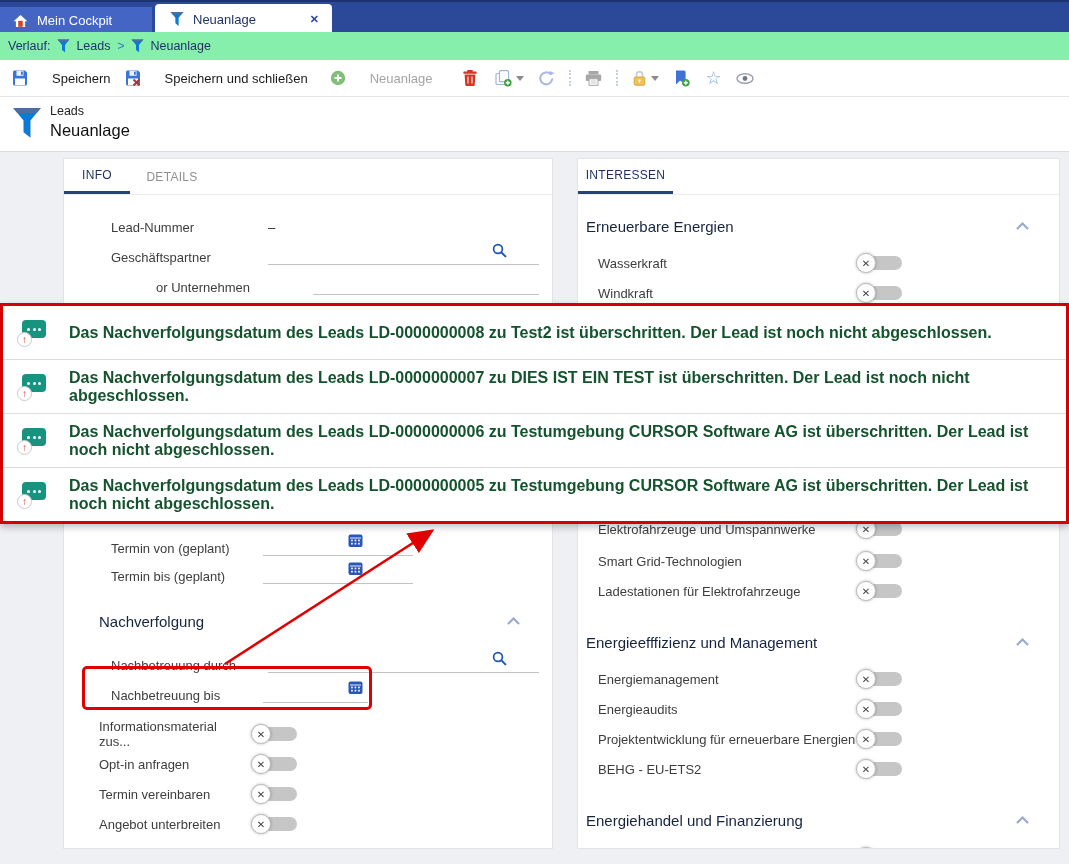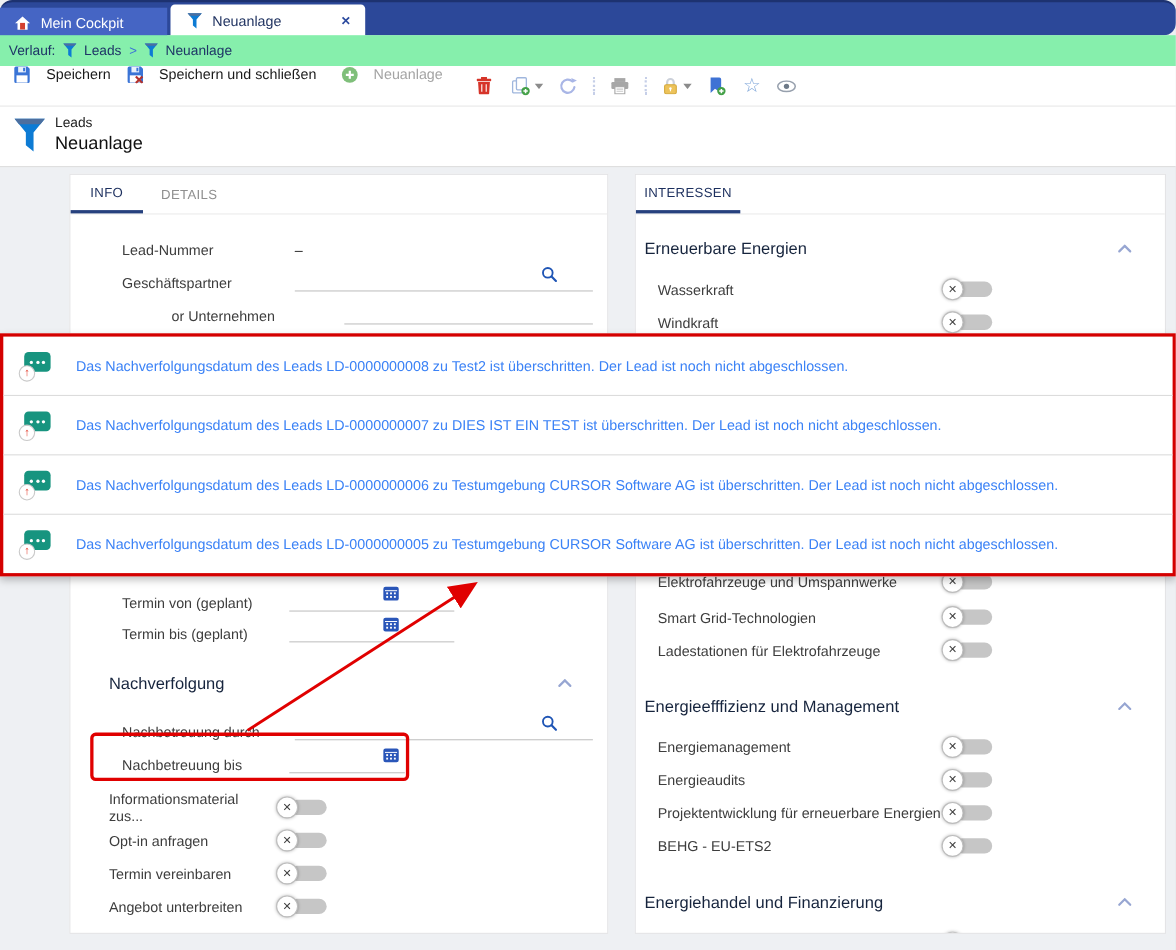--- a/index.html
+++ b/index.html
@@ -1,36 +1,36 @@
 <!DOCTYPE html>
 <html><head>
 <meta charset="utf-8">
 <style>
   html,body{margin:0;padding:0;background:#d8dadd;}
   #app{position:relative;width:1069px;height:864px;background:#eef0f3;overflow:hidden;
        font-family:"Liberation Sans",sans-serif;-webkit-font-smoothing:antialiased;}
 
   
-  .tabbar{position:absolute;top:0;left:0;right:0;height:32px;background:#2c4899;border-top:2px solid #1d3270;box-sizing:border-box;border-radius:11px;}
+  .tabbar{position:absolute;top:0;left:0;right:0;height:32px;background:#2c4899;border-top:2px solid #1d3270;box-sizing:border-box;}
   .tab-cockpit{position:absolute;left:0;top:5px;width:152px;height:27px;background:#4565c4;color:#fff;
                display:flex;align-items:center;gap:9px;padding-left:13px;font-size:13px;box-sizing:border-box;cursor:pointer;}
   .tab-active{position:absolute;left:155px;top:2px;width:177px;height:30px;background:#fff;border-radius:4px 4px 0 0;
               display:flex;align-items:center;gap:9px;padding-left:15px;font-size:13px;color:#1c2f5e;box-sizing:border-box;cursor:pointer;}
   .closex{margin-left:auto;margin-right:13px;color:#2b4a9e;font-weight:bold;font-size:11px;cursor:pointer;}
 
   
   .crumb{position:absolute;top:32px;left:0;right:0;height:28px;background:#86efac;display:flex;align-items:center;
          font-size:12.5px;color:#1e3566;padding-left:8px;gap:7px;}
   .crumb .sep{color:#3a6fd8;font-size:12px;}
   .crumb .link{cursor:pointer;display:flex;align-items:center;gap:6px;}
 
   
   .toolbar{position:absolute;top:60px;left:0;right:0;height:37px;background:#fff;border-bottom:1px solid #e3e3e3;
            display:flex;align-items:center;font-size:13px;color:#1a1a1a;padding-left:12px;box-sizing:border-box;}
-  .tbtn{display:flex;gap:14px;height:100%;cursor:pointer;white-space:nowrap;}
+  .tbtn{display:flex;align-items:center;gap:24px;height:100%;cursor:pointer;white-space:nowrap;}
   .tbtn.disabled{color:#a4a4a4;}
   .ticon{display:flex;align-items:center;justify-content:center;cursor:pointer;}
   .tdiv{height:16px;border-left:2px dotted #c6cfe8;margin-left:14px;}
   .caret{margin-left:4px;display:flex;align-items:center;cursor:pointer;}
   .star-glyph{font-size:18px;color:#7fa6d9;line-height:1;}
 
   
   .entity{position:absolute;top:97px;left:0;right:0;height:55px;background:#fff;border-bottom:1px solid #dcdcdc;box-sizing:border-box;}
   .entity .bigfunnel{position:absolute;left:12px;top:9px;}
   .entity .etype{position:absolute;left:50px;top:7px;font-size:12.5px;color:#222;}
@@ -74,21 +74,21 @@
         box-shadow:0 0 3px rgba(0,0,0,.30);box-sizing:border-box;display:flex;align-items:center;justify-content:center;
         font-size:10px;color:#3f3f3f;}
   .knob::before{content:"\2715";}
   .ghost-toggle{position:absolute;left:278px;top:688px;}
 
   
   .notif{position:absolute;left:0;top:303px;width:1069px;height:221px;background:#fff;border:3px solid #d40000;
          box-sizing:border-box;z-index:20;display:flex;flex-direction:column;box-shadow:0 3px 7px rgba(0,0,0,.25);}
   .nrow{flex:1;display:flex;align-items:center;padding-left:16px;cursor:pointer;}
   .nrow + .nrow{border-top:1px solid #dcdcdc;}
-  .ntext{margin-left:22px;font-size:13px;color:#3b82f6;}
+  .ntext{margin-left:22px;font-size:16px;color:#14532d;font-weight:bold;}
   .nicon{position:relative;width:28px;height:27px;flex:none;}
   .bubble{position:absolute;left:3px;top:1px;width:24px;height:18px;background:#17947f;border-radius:4px;
           display:flex;align-items:center;justify-content:center;gap:2.5px;}
   .bubble i{width:3px;height:3px;background:#fff;border-radius:50%;}
   .badge{position:absolute;left:-2px;bottom:-1px;width:15px;height:15px;background:#fff;border:1px solid #c9c9c9;border-radius:50%;
          box-sizing:border-box;display:flex;align-items:center;justify-content:center;font-size:10px;font-weight:bold;color:#e0301e;}
   .badge::before{content:"\2191";}
 
   
   .redbox{position:absolute;left:82px;top:666px;width:290px;height:44px;border:3px solid #e00000;border-radius:5px;

